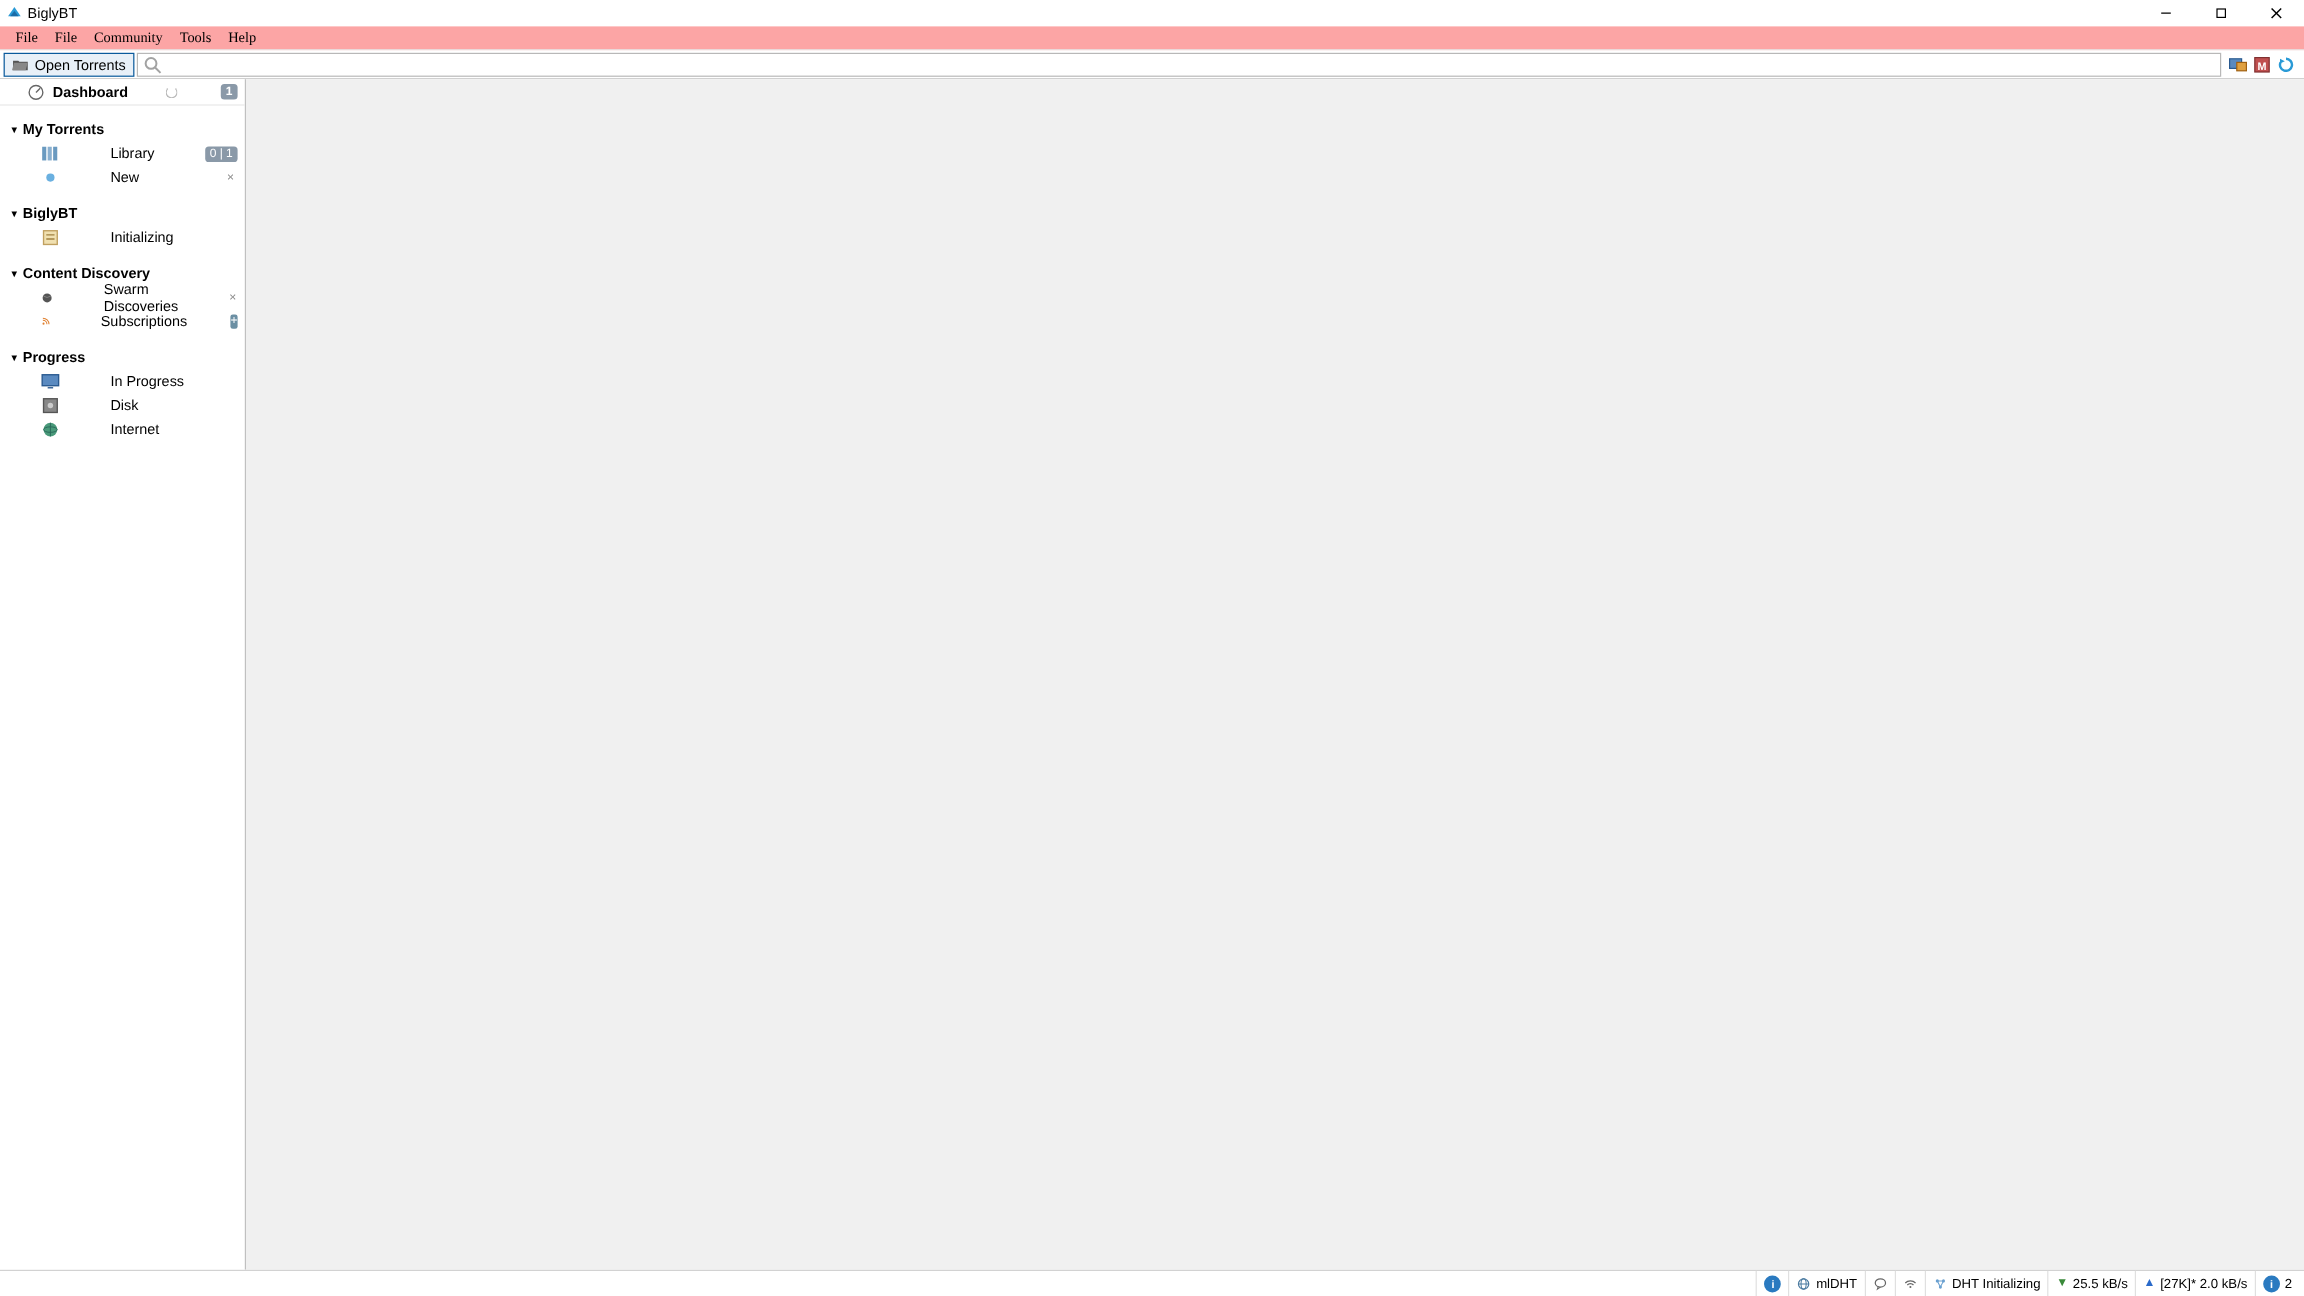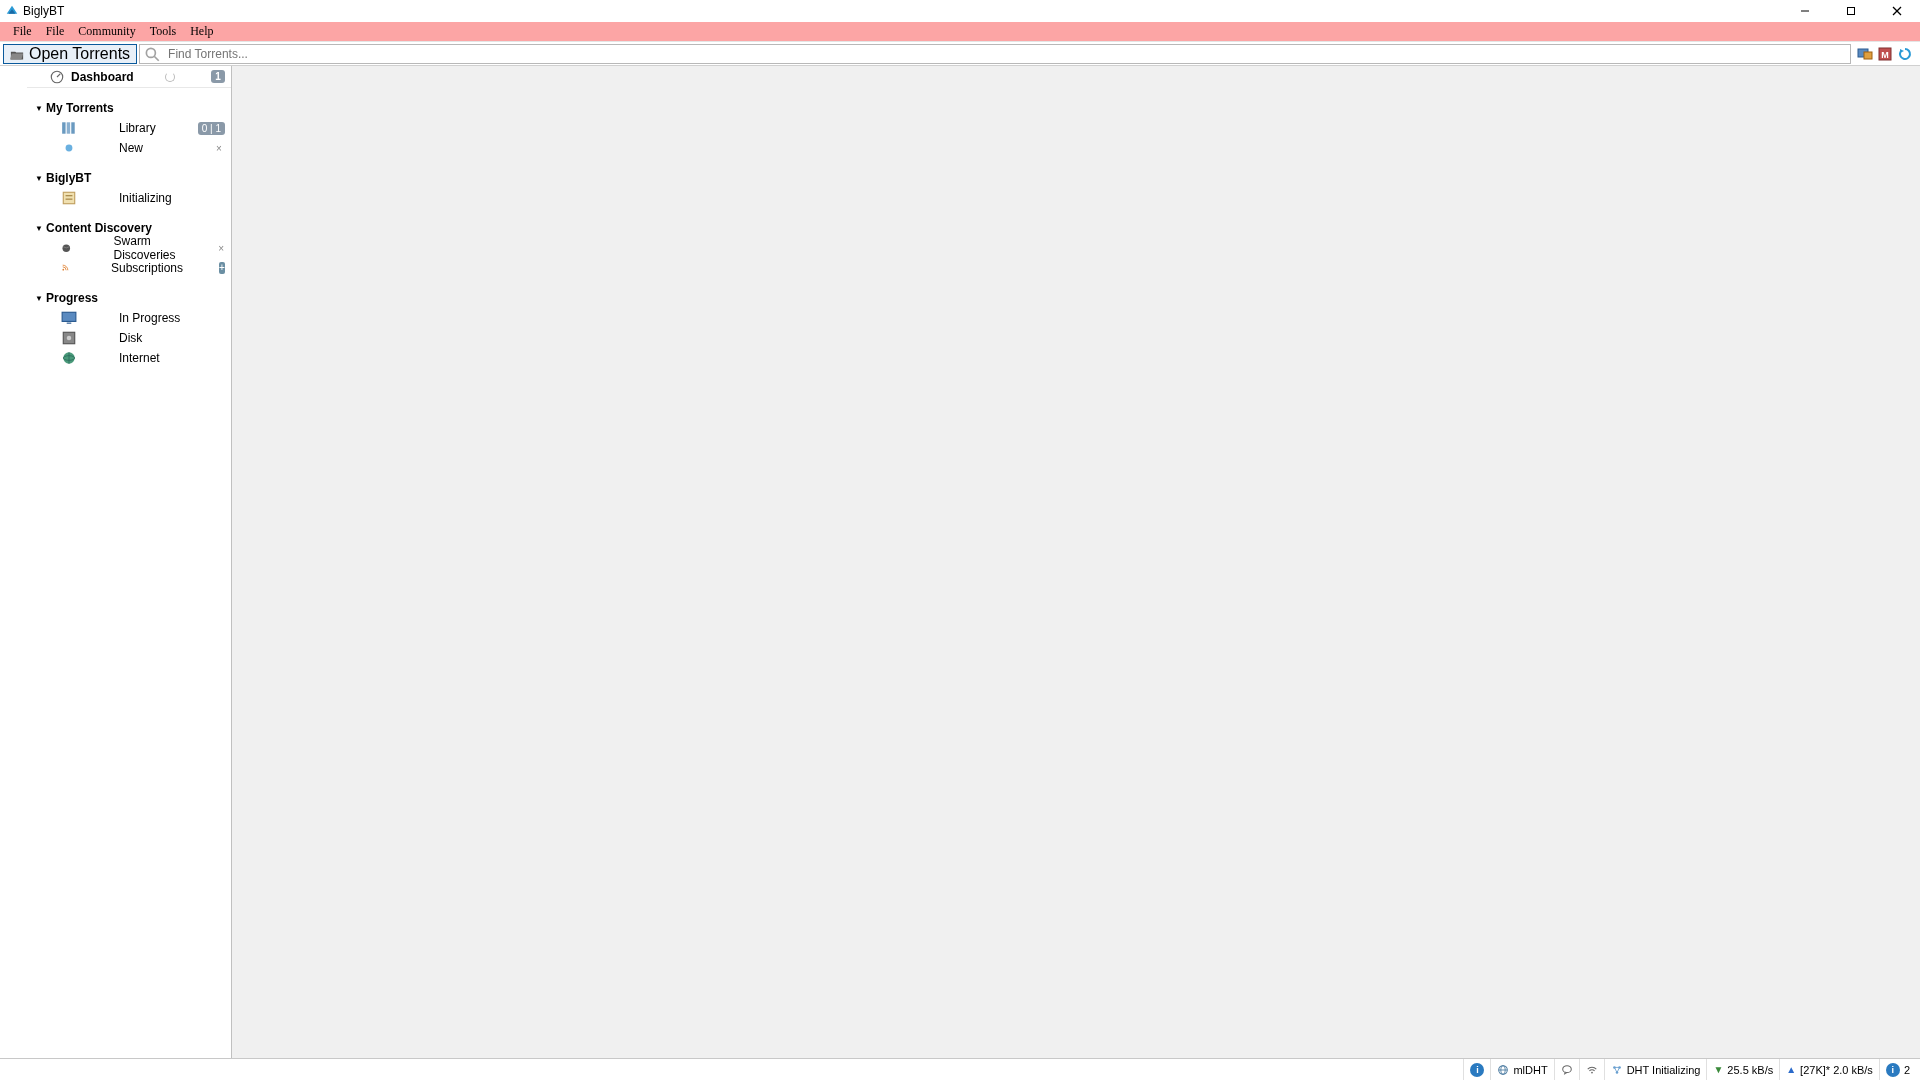--- a/index.html
+++ b/index.html
@@ -8,29 +8,29 @@
 .titlebar .app-icon { width: 14px; height: 14px; margin-right: 4px; }
 .titlebar .title { font-size: 12px; }
 .titlebar .win-controls { margin-left: auto; display: flex; }
 .titlebar .win-btn { width: 46px; height: 22px; display: flex; align-items: center; justify-content: center; }
 .titlebar .win-btn svg { width: 10px; height: 10px; }
 
 .menubar { height: 20px; display: flex; align-items: center; padding-left: 6px; background: #fca5a5; border-bottom: 1px solid #e5e5e5; font-family: Liberation Serif, serif; }
 .menu-item { padding: 0 7px; font-size: 12px; cursor: default; }
 
 .toolbar { height: 24px; display: flex; align-items: center; background: #fff; padding: 2px 3px; border-bottom: 1px solid #d0d0d0; gap: 2px; }
-.open-btn { display: flex; align-items: center; height: 20px; padding: 0 6px; border: 1px solid #0a5a9c; background: #e8f0f8; font-size: 16px; cursor: default; }
+.open-btn { display: flex; align-items: center; height: 20px; padding: 0 6px; border: 1px solid #0a5a9c; background: #e8f0f8; font-size: 12px; cursor: default; }
 .open-btn .folder-icon { width: 14px; height: 12px; margin-right: 5px; }
 .search-wrap { flex: 1; display: flex; align-items: center; height: 20px; border: 1px solid #b8b8b8; background: #fff; }
 .search-wrap .mag-icon { width: 18px; height: 18px; margin: 0 3px; opacity: 0.6; }
 .search-wrap input { flex: 1; border: none; outline: none; font-size: 12px; padding: 0 4px; background: transparent; }
 .tool-icons { display: flex; align-items: center; gap: 4px; padding: 0 4px; }
 .tool-icons .ti { width: 16px; height: 16px; display: flex; align-items: center; justify-content: center; }
 
-.body { display: flex; height: calc(1080px - 22px - 20px - 24px - 22px); padding-left: 27px; }
+.body { display: flex; height: calc(1080px - 22px - 20px - 24px - 22px); }
 .sidebar { width: 205px; border-right: 1px solid #c0c0c0; background: #fff; padding-top: 0; overflow: hidden; }
 .content { flex: 1; background: #f0f0f0; }
 
 .sb-row { display: flex; align-items: center; height: 20px; padding: 0 6px 0 8px; font-size: 12px; cursor: default; position: relative; }
 .sb-row .caret { width: 8px; font-size: 8px; margin-right: 3px; }
 .sb-row .icon { width: 16px; height: 14px; margin-right: 6px; display: flex; align-items: center; justify-content: center; }
 .sb-row.header { font-weight: bold; margin-top: 10px; }
 .sb-row.header:first-child { margin-top: 0; }
 .sb-row.child { padding-left: 34px; gap: 36px; }
 .sb-row .badge { margin-left: auto; background: #8a99a8; color: #fff; border-radius: 3px; font-size: 10px; padding: 0 4px; height: 13px; line-height: 13px; min-width: 14px; text-align: center; }
@@ -98,21 +98,20 @@
     </span>
     <span>Open Torrents</span>
   </div>
   <div class="search-wrap">
     <span class="mag-icon">
       <svg viewBox="0 0 16 16">
           <circle cx="7" cy="7" r="4" fill="none" stroke="#666" stroke-width="1.5"></circle>
           <line x1="10" y1="10" x2="14" y2="14" stroke="#666" stroke-width="1.5"></line>
         </svg>
     </span>
-    <input type="text" placeholder="Find Torrents..." style="">
   </div>
   <div class="tool-icons">
     <span class="ti">
         <svg viewBox="0 0 16 16">
           <rect x="1" y="3" width="10" height="8" fill="#5a8ac0" stroke="#2a5a90"></rect>
           <rect x="7" y="6" width="8" height="7" fill="#e0a040" stroke="#a06010"></rect>
         </svg>
       </span>
     <span class="ti">
         <svg viewBox="0 0 16 16">

